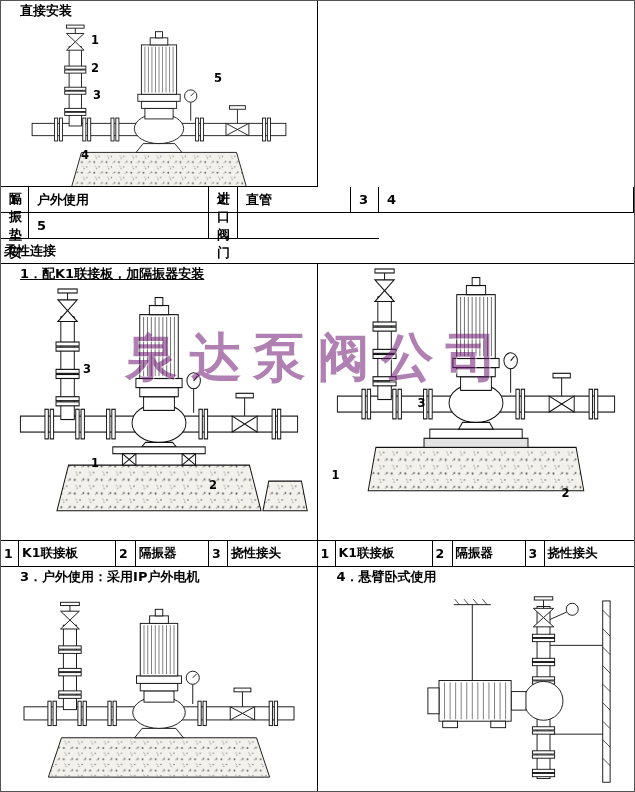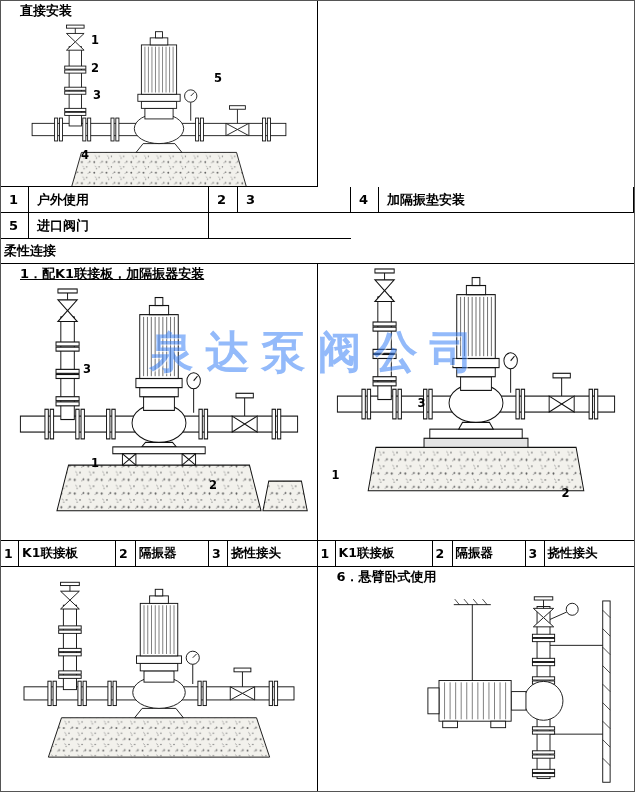--- a/index.html
+++ b/index.html
@@ -31,22 +31,22 @@
   .legend-row { grid-template-columns:1fr 1fr; height:26px; }
   .legend { display:grid; grid-template-columns:18px 97px 20px 73px 19px 1fr;
             border-right:1px solid #000; border-bottom:1px solid #000; }
   .legend.last { border-right:none; }
   .lg-cell { border-right:1px solid #000; font-weight:bold; font-size:12.5px;
              display:flex; align-items:center; padding-left:3px; overflow:hidden; white-space:nowrap; }
   .lg-cell.no-r { border-right:none; }
 
   .watermark {
     position:absolute; left:50%; top:322px; transform:translateX(-50%);
-    font-size:44px; font-weight:bold; letter-spacing:12px; white-space:nowrap;
-    color:#3b82f6; opacity:.55; z-index:6; pointer-events:none;
+    font-size:52px; font-weight:bold; letter-spacing:12px; white-space:nowrap;
+    color:#701a75; opacity:.55; z-index:6; pointer-events:none;
     text-shadow:1px 1px 0 #fff;
   }
 </style>
 </head>
 <body>
 
 <svg width="0" height="0" style="position:absolute" aria-hidden="true">
   <defs>
     <pattern id="speck" width="14" height="12" patternUnits="userSpaceOnUse">
       <rect width="14" height="12" fill="#f2f1ec"></rect>
@@ -152,20 +152,21 @@
       <span class="callout" style="left:92px;top:87px">3</span>
       <span class="callout" style="left:80px;top:147px">4</span>
       <span class="callout" style="left:213px;top:70px">5</span>
     </div>
   </div>
 
   <div class="ptable">
     <div class="pt-cell">1</div>
     <div class="pt-cell">户外使用</div>
     <div class="pt-cell">2</div>
+    <div class="pt-cell">直管</div>
     <div class="pt-cell">3</div>
 
     <div class="pt-cell">4</div>
     <div class="pt-cell">加隔振垫安装</div>
     <div class="pt-cell">5</div>
     <div class="pt-cell">进口阀门</div>
     <div class="pt-cell no-r" style="grid-column:span 2"></div>
   </div>
 
   <div class="flex-header">柔性连接</div>
@@ -218,27 +219,28 @@
       <div class="lg-cell">K1联接板</div>
       <div class="lg-cell">2</div>
       <div class="lg-cell">隔振器</div>
       <div class="lg-cell">3</div>
       <div class="lg-cell no-r">挠性接头</div>
     </div>
   </div>
 
   <div class="row bot-row">
     <div class="panel">
+      <div class="panel-title">3．户外使用：采用IP户外电机</div>
       <svg class="diagram" style="margin-top:12px" viewBox="0 0 320 192" width="300">
         <path d="M42,190 L56,148 L264,148 L278,190 Z" fill="url(#speck)" stroke="#111"></path>
         <path d="M142,138 L178,138 L186,148 L134,148 Z" fill="#fff" stroke="#111"></path>
         <use href="#pump-core"></use>
       </svg>
     </div>
     <div class="panel last">
-      <div class="panel-title">6．悬臂卧式使用</div>
+      <div class="panel-title">4．悬臂卧式使用</div>
       <svg class="diagram" viewBox="0 0 320 220" width="296">
         <use href="#pump-h"></use>
       </svg>
     </div>
   </div>
 
 </div>
 
 </body></html>

